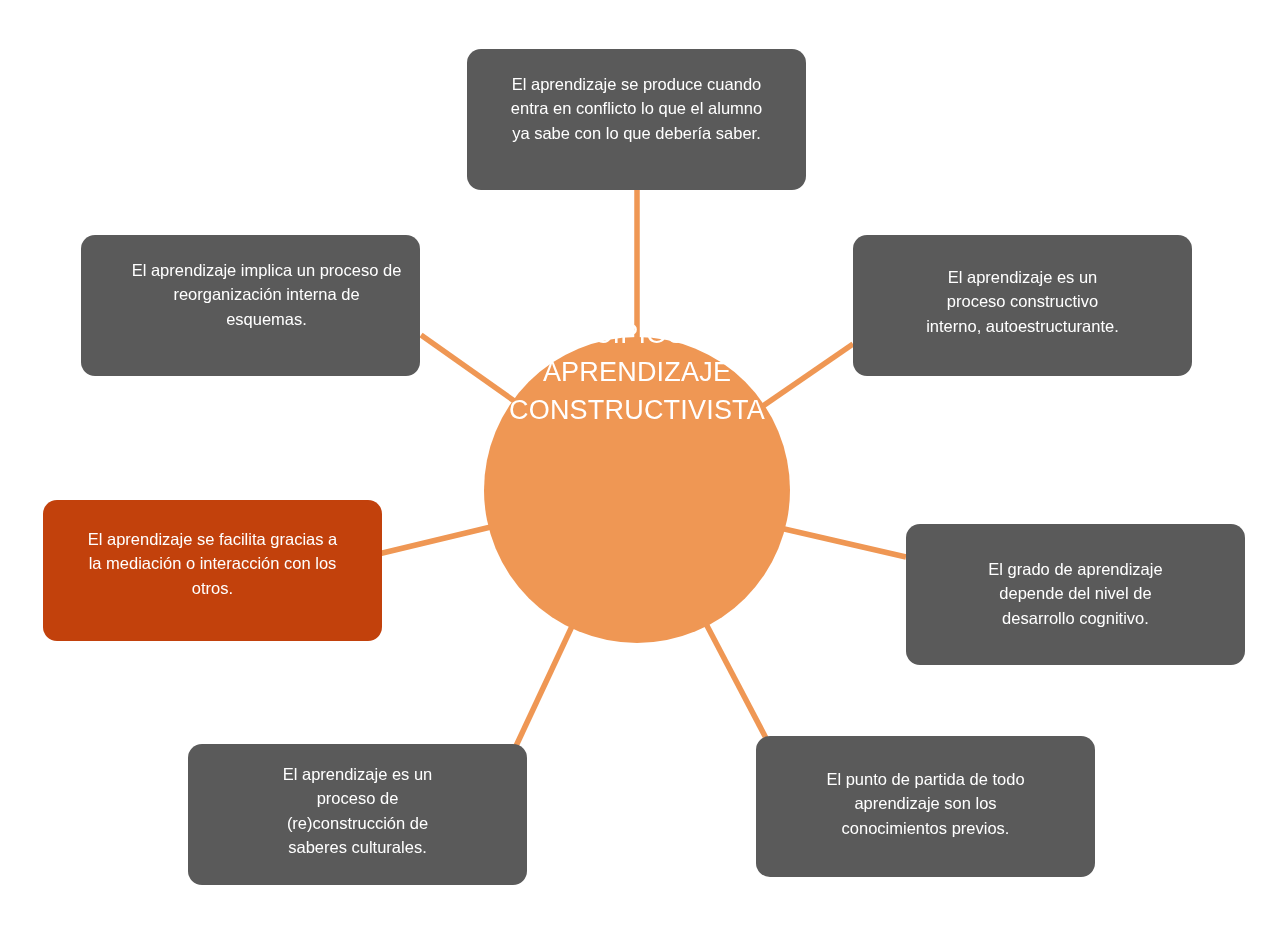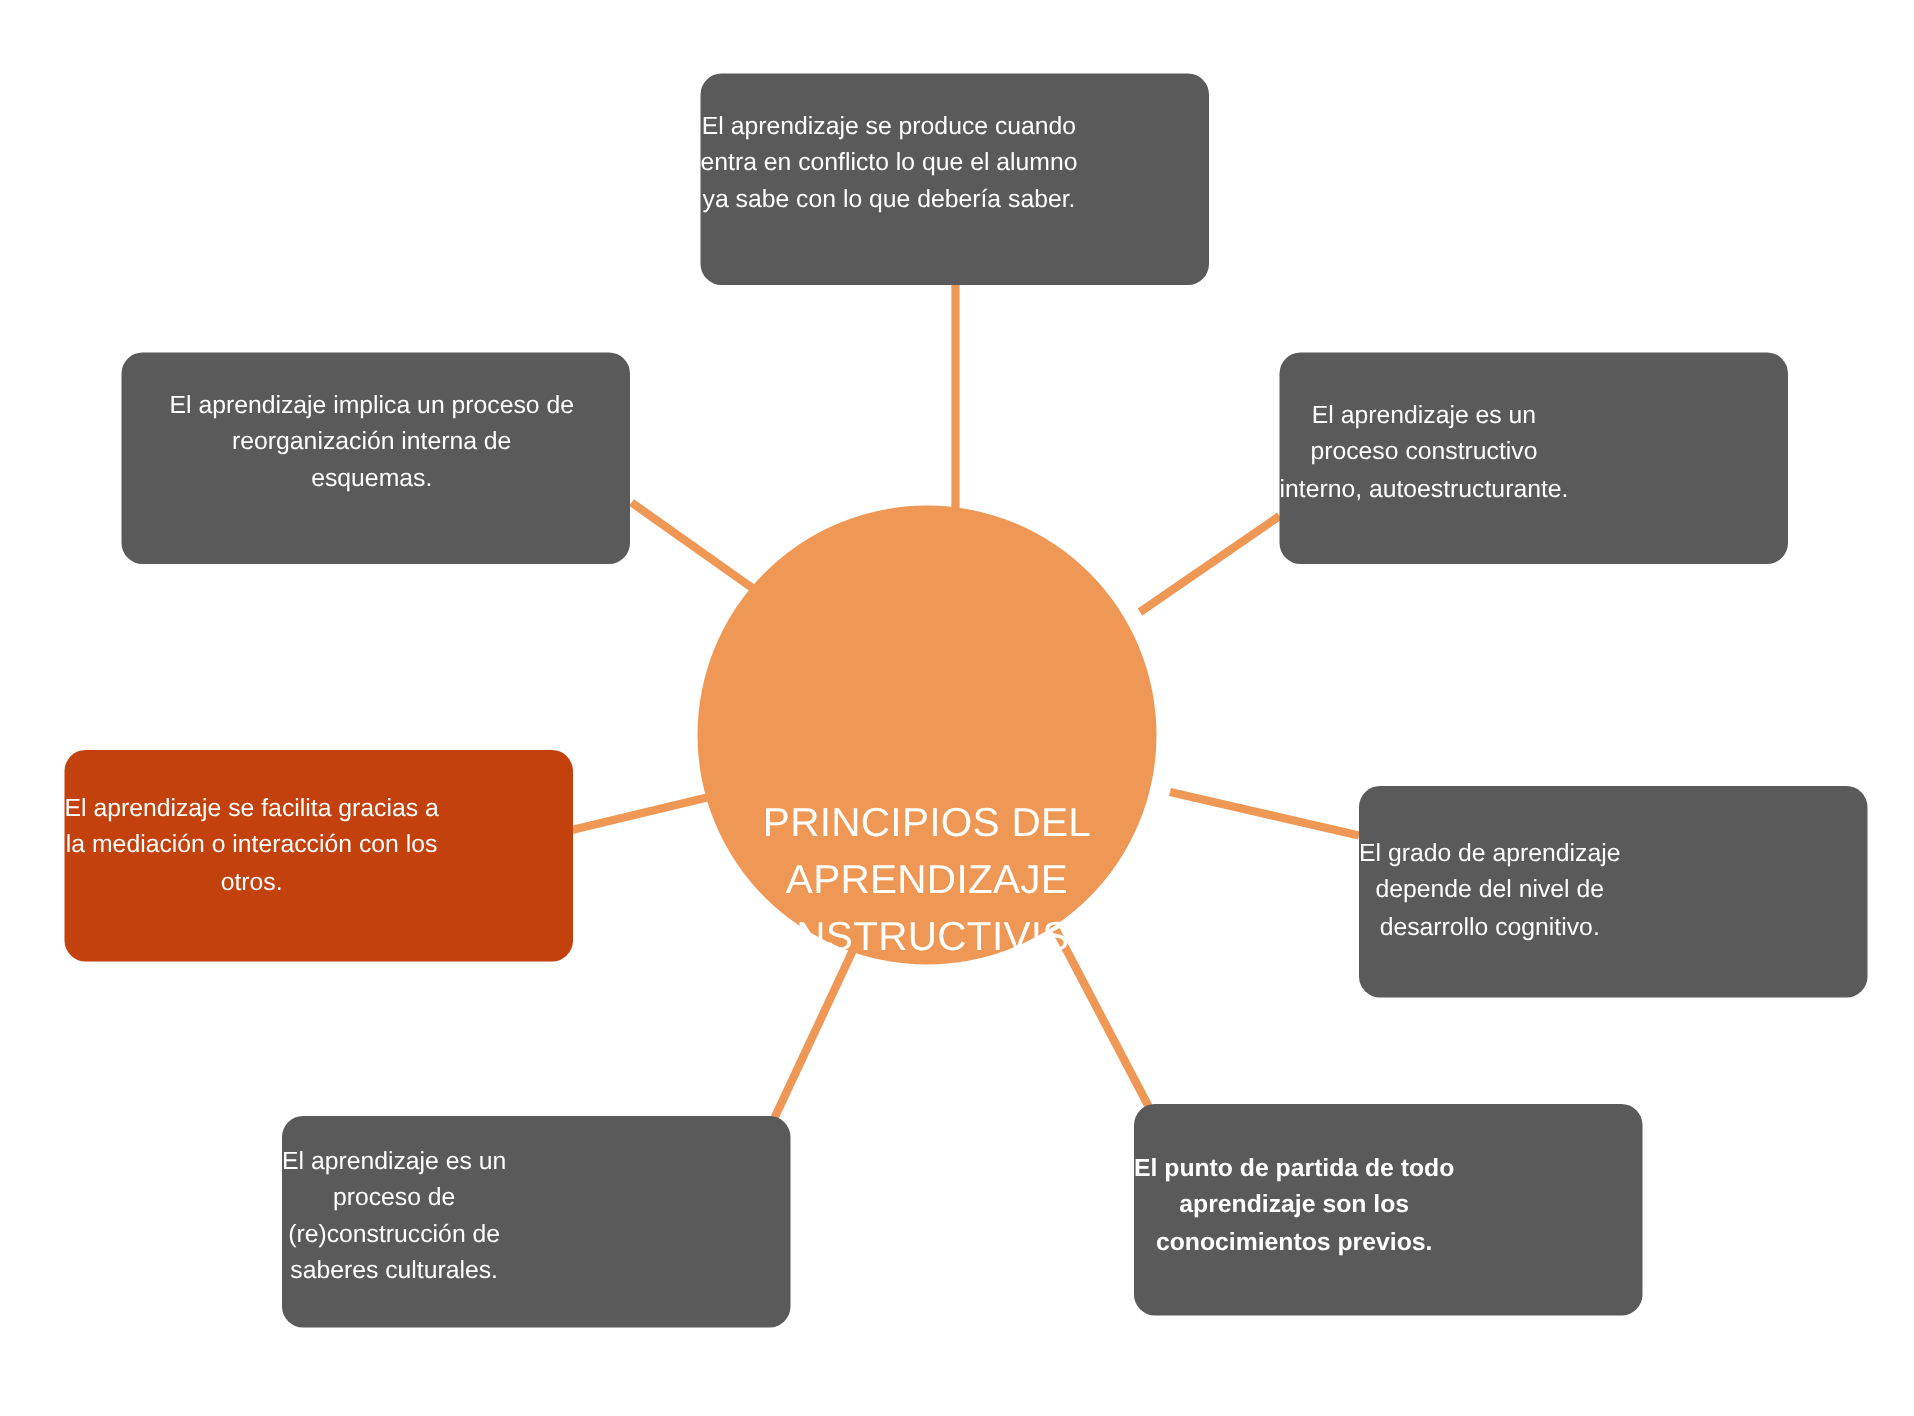--- a/index.html
+++ b/index.html
@@ -17,48 +17,48 @@
     #connectors {
       position: absolute;
       left: 0;
       top: 0;
       width: 1276px;
       height: 944px;
       z-index: 1;
     }
     .hub {
       position: absolute;
-      left: 465px;
+      left: 484px;
       top: 337px;
       width: 306px;
       height: 306px;
       border-radius: 50%;
       display: flex;
-      align-items: flex-end;
+      align-items: flex-start;
       justify-content: center;
       z-index: 2;
     }
     .hub-text {
       color: #ffffff;
       text-align: center;
       font-size: 27px;
       line-height: 38px;
       letter-spacing: 0.2px;
       width: 270px;
       margin-top: -22px;
       white-space: pre-line;
     }
     .node {
       position: absolute;
       width: 339px;
       height: 141px;
       border-radius: 14px;
       display: flex;
       align-items: center;
-      justify-content: flex-start;
+      justify-content: center;
       z-index: 3;
       box-sizing: border-box;
     }
     .node-text {
       color: #ffffff;
       text-align: center;
       font-size: 16.5px;
       line-height: 24.5px;
       white-space: pre-line;
     }
@@ -114,17 +114,17 @@
 desarrollo cognitivo.</div>
 </div>
 
 <div class="node" style="left:188px; top:744px; background:#5a5a5a;">
   <div class="node-text" style="margin-top:-8px;">El aprendizaje es un
 proceso de
 (re)construcción de
 saberes culturales.</div>
 </div>
 
-<div class="node" style="left:756px; top:736px; background:#5a5a5a;font-weight:bold;">
+<div class="node" style="left:756px; top:736px; background:#5a5a5a;">
   <div class="node-text" style="margin-top:-6px;">El punto de partida de todo
 aprendizaje son los
 conocimientos previos.</div>
 </div>
 
 </body></html>

